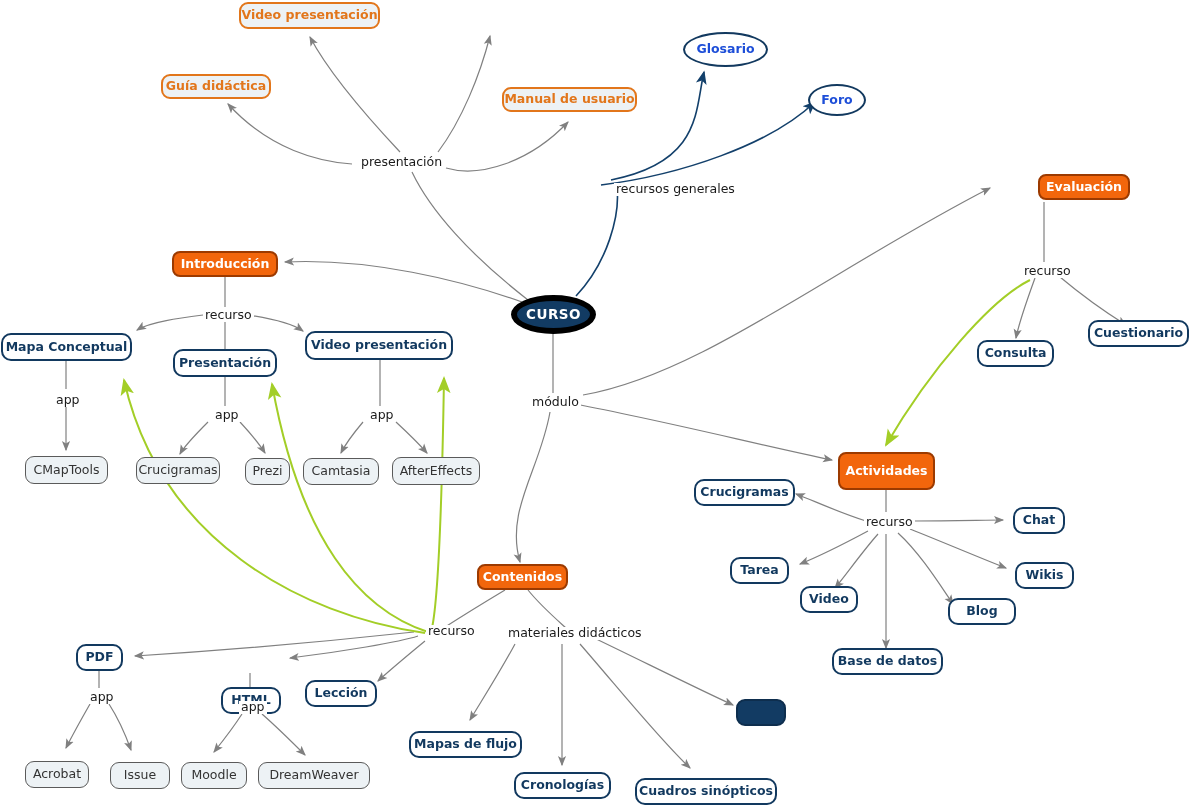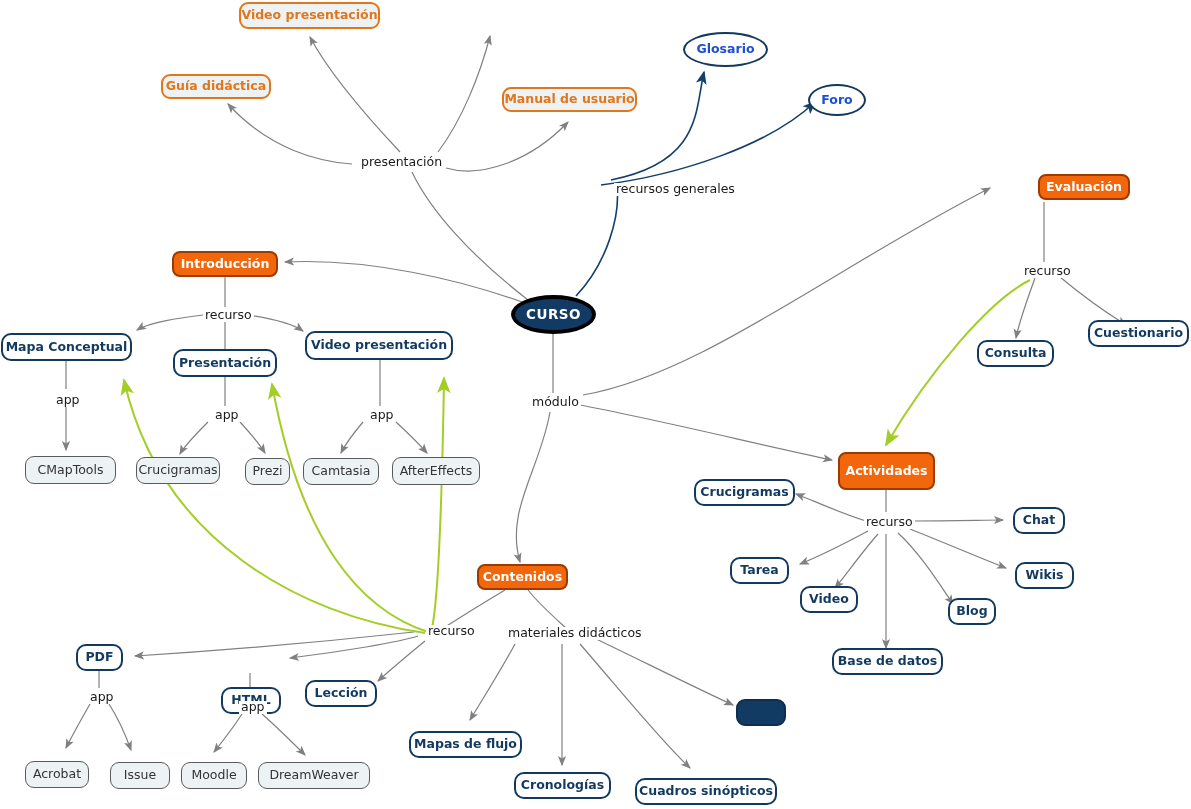--- a/index.html
+++ b/index.html
@@ -16,21 +16,21 @@
   
   .n-orange-fill{border:2px solid #9C3A00;background:#F2660C;border-radius:8px;
        color:#FFFFFF;font-weight:bold;font-size:12.5px;}
   
   .n-navy-out{border:2px solid #12395F;background:#FFFFFF;border-radius:10px;
        color:#12395F;font-weight:bold;font-size:12.5px;}
   
   .n-gray{border:1.5px solid #5A5A5A;background:#EDF2F5;border-radius:9px;
        color:#333333;font-weight:normal;font-size:12.5px;}
   
-  .n-navy-ell{border:4px solid #000000;background:#123B63;border-radius:50%;
+  .n-navy-ell{border:6px solid #000000;background:#123B63;border-radius:50%;
        color:#FFFFFF;font-weight:bold;font-size:13.5px;letter-spacing:.5px;}
   
   .n-navy-ell-out{border:2px solid #12395F;background:#FFFFFF;border-radius:50%;
        color:#1d4ed8;font-weight:bold;font-size:12.5px;}
   
   .n-navy-fill{border:2px solid #0E2E4E;background:#123B63;border-radius:9px;}
 
   .linklabel{position:absolute;color:#1a1a1a;font-size:12.5px;font-weight:normal;
        background:#ffffff;padding:0 2px;white-space:nowrap;line-height:1;}
 </style>
@@ -155,21 +155,21 @@
   <div class="node n-orange-fill" style="left:838px;top:452px;width:97px;height:38px;">Actividades</div>
 
   <div class="node n-orange-fill" style="left:477px;top:564px;width:91px;height:26px;">Contenidos</div>
 
   <div class="node n-navy-out" style="left:1px;top:333px;width:131px;height:28px;">Mapa Conceptual</div>
 
   <div class="node n-navy-out" style="left:173px;top:349px;width:104px;height:28px;">Presentación</div>
 
   <div class="node n-navy-out" style="left:305px;top:331px;width:148px;height:29px;">Video presentación</div>
 
-  <div class="node n-gray" style="left:25px;top:456px;width:91px;height:28px;">CMapTools</div>
+  <div class="node n-gray" style="left:25px;top:456px;width:83px;height:28px;">CMapTools</div>
 
   <div class="node n-gray" style="left:136px;top:457px;width:84px;height:27px;">Crucigramas</div>
 
   <div class="node n-gray" style="left:245px;top:458px;width:45px;height:27px;">Prezi</div>
 
   <div class="node n-gray" style="left:303px;top:458px;width:76px;height:27px;">Camtasia</div>
 
   <div class="node n-gray" style="left:392px;top:457px;width:88px;height:28px;">AfterEffects</div>
 
   <div class="node n-navy-out" style="left:977px;top:340px;width:77px;height:27px;">Consulta</div>
@@ -179,21 +179,21 @@
   <div class="node n-navy-out" style="left:694px;top:479px;width:101px;height:27px;">Crucigramas</div>
 
   <div class="node n-navy-out" style="left:1013px;top:507px;width:52px;height:27px;">Chat</div>
 
   <div class="node n-navy-out" style="left:730px;top:557px;width:59px;height:27px;">Tarea</div>
 
   <div class="node n-navy-out" style="left:1015px;top:562px;width:59px;height:27px;">Wikis</div>
 
   <div class="node n-navy-out" style="left:800px;top:586px;width:58px;height:27px;">Video</div>
 
-  <div class="node n-navy-out" style="left:948px;top:598px;width:48px;height:27px;">Blog</div>
+  <div class="node n-navy-out" style="left:948px;top:598px;width:68px;height:27px;">Blog</div>
 
   <div class="node n-navy-out" style="left:832px;top:648px;width:111px;height:27px;">Base de datos</div>
 
   <div class="node n-navy-out" style="left:76px;top:644px;width:47px;height:27px;">PDF</div>
 
   <div class="node n-navy-out" style="left:221px;top:687px;width:60px;height:27px;">HTML</div>
 
   <div class="node n-navy-out" style="left:305px;top:680px;width:72px;height:27px;">Lección</div>
 
   <div class="node n-gray" style="left:25px;top:761px;width:64px;height:27px;">Acrobat</div>

